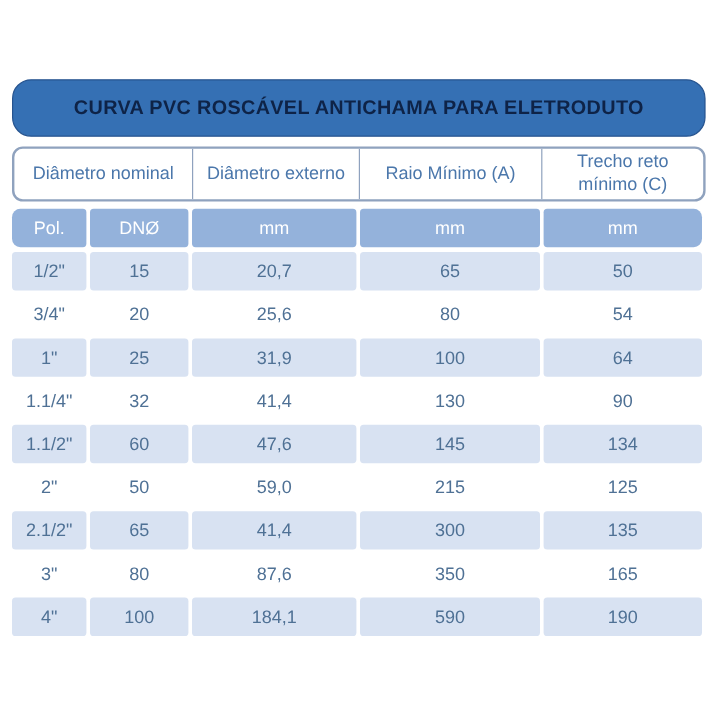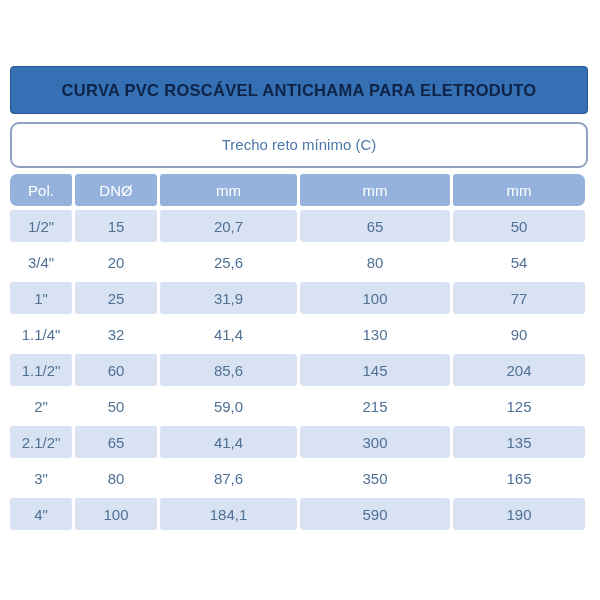--- a/index.html
+++ b/index.html
@@ -18,21 +18,21 @@
   
   .title-bar {
     position: absolute;
     left: 10px;
     top: 66px;
     width: 578px;
     height: 48px;
     box-sizing: border-box;
     background: #3570b4;
     border: 1px solid #27548f;
-    border-radius: 4px;
+    border-radius: 16px;
     display: flex;
     align-items: center;
     justify-content: center;
     color: #0e2347;
     font-size: 16.5px;
     font-weight: 700;
     letter-spacing: 0.3px;
     text-align: center;
   }
   
@@ -102,20 +102,23 @@
   tr.data-row.plain td { background: #ffffff; }
 </style>
 </head>
 <body>
 
 <div class="canvas">
 
   <div class="title-bar">CURVA PVC ROSCÁVEL ANTICHAMA PARA ELETRODUTO</div>
 
   <div class="header-row">
+    <div class="hcell hc0">Diâmetro nominal</div>
+    <div class="hcell hc1">Diâmetro externo</div>
+    <div class="hcell hc2">Raio Mínimo (A)</div>
     <div class="hcell hc3">Trecho reto mínimo (C)</div>
   </div>
 
   <table class="spec">
     <colgroup>
       <col style="width:62px">
       <col style="width:82px">
       <col style="width:137px">
       <col style="width:150px">
       <col style="width:132px">
@@ -141,35 +144,35 @@
         <td>20</td>
         <td>25,6</td>
         <td>80</td>
         <td>54</td>
       </tr>
       <tr class="data-row alt">
         <td>1"</td>
         <td>25</td>
         <td>31,9</td>
         <td>100</td>
-        <td>77</td>
+        <td>64</td>
       </tr>
       <tr class="data-row plain">
         <td>1.1/4"</td>
         <td>32</td>
         <td>41,4</td>
         <td>130</td>
         <td>90</td>
       </tr>
       <tr class="data-row alt">
         <td>1.1/2"</td>
         <td>60</td>
-        <td>85,6</td>
+        <td>47,6</td>
         <td>145</td>
-        <td>204</td>
+        <td>134</td>
       </tr>
       <tr class="data-row plain">
         <td>2"</td>
         <td>50</td>
         <td>59,0</td>
         <td>215</td>
         <td>125</td>
       </tr>
       <tr class="data-row alt">
         <td>2.1/2"</td>

